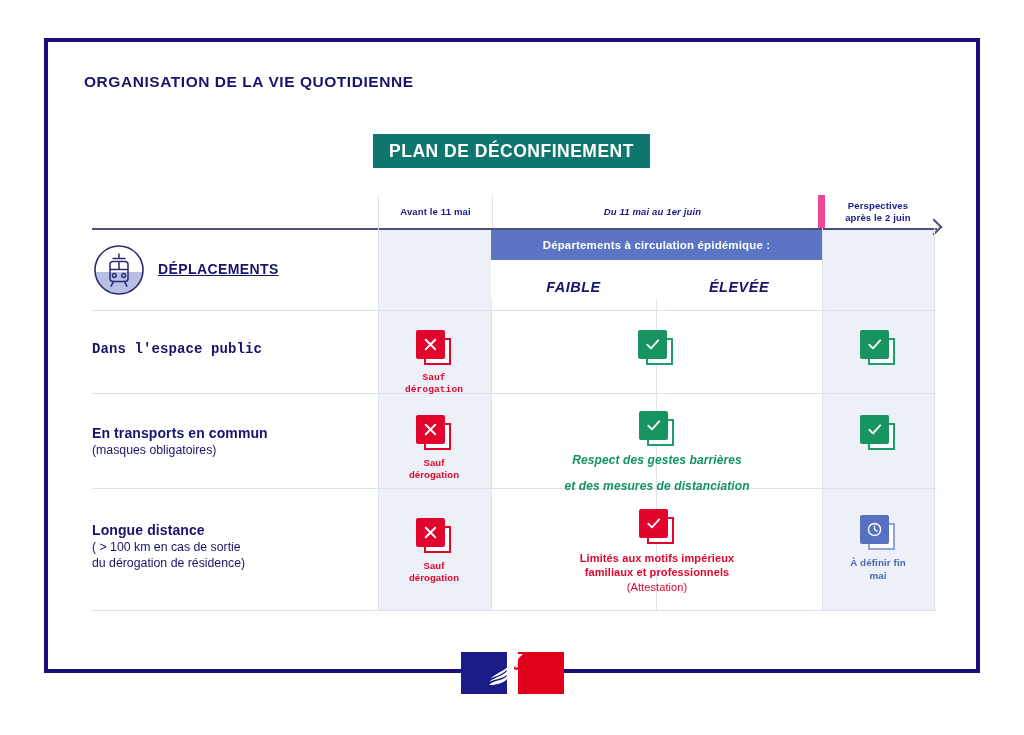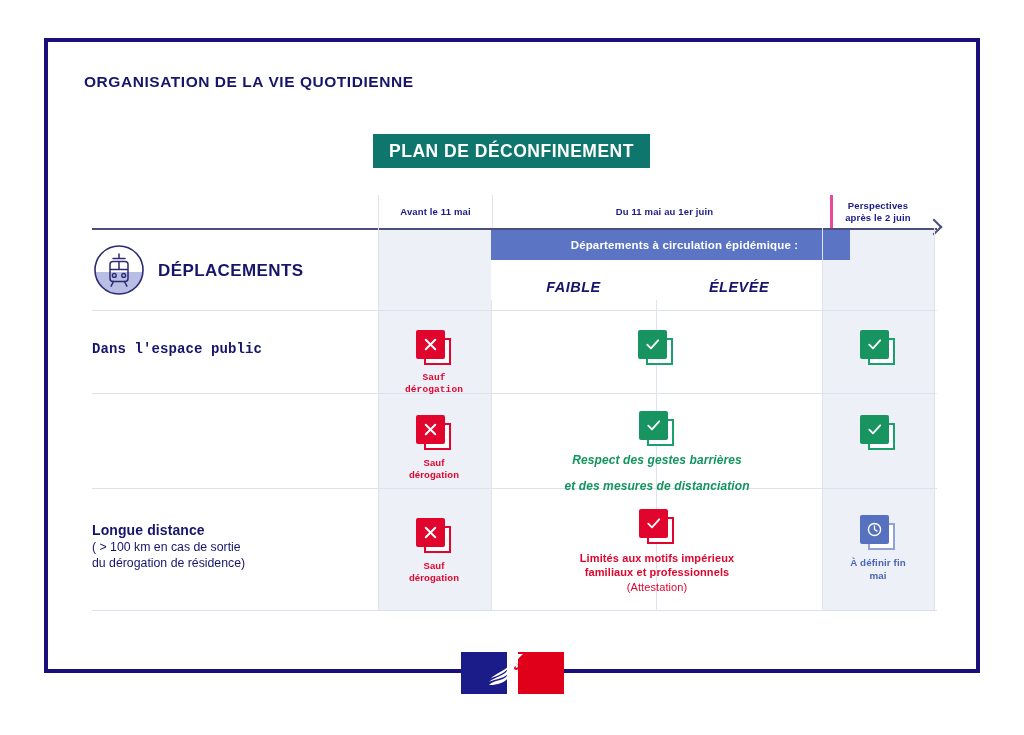--- a/index.html
+++ b/index.html
@@ -90,21 +90,21 @@
     align-items: center;
     justify-content: center;
     text-align: center;
     font-size: 9.5px;
     font-weight: bold;
     color: #1b1a86;
     line-height: 1.25;
     letter-spacing: 0.15px;
   }
   .period-before { left: 286px; width: 113px; border-left: 1px solid #dfe3ee; border-right: 1px solid #dfe3ee;}
-  .period-during { left: 407px; width: 331px; border-right: 3px solid #ec4899;}
+  .period-during { left: 395px; width: 331px; border-right: 7px solid #ec4899; font-style: italic;}
   .period-after  { left: 730px; width: 112px; }
 
   
   .timeline {
     position: absolute;
     left: 0;
     top: 33px;
     width: 845px;
     height: 2px;
     background: #4b4f7a;
@@ -136,40 +136,40 @@
     position: absolute;
     left: 0px;
     top: 13px;
     width: 54px;
     height: 54px;
   }
   .cat-label {
     position: absolute;
     left: 66px;
     top: 31px;
-    font-size: 17px;
+    font-size: 14px;
     font-weight: bold;
     letter-spacing: 0.4px;
     color: #16156b;
+    text-decoration: underline;
   }
   .epi-banner {
     position: absolute;
     left: 399px;
     top: 0px;
     width: 331px;
     height: 30px;
     background: #5b75c4;
     color: #ffffff;
     font-size: 11.5px;
     font-weight: bold;
     display: flex;
     align-items: center;
     justify-content: center;
     letter-spacing: 0.15px;
-    padding-left: 28px;
   }
   .level {
     position: absolute;
     top: 44px;
     height: 26px;
     display: flex;
     align-items: center;
     justify-content: center;
     font-size: 14.5px;
     font-weight: bold;
@@ -395,20 +395,24 @@
         <div class="front">
           <svg class="glyph" viewBox="0 0 20 20">
               <path d="M4.5 10.2 L8.4 14 L16 5.6" stroke="#ffffff" stroke-width="1.9" fill="none" stroke-linecap="round" stroke-linejoin="round"></path>
             </svg>
         </div>
       </div>
     </div>
   </div>
 
   <div class="row" style="top:201px; height:92px;">
+    <div class="row-label" style="top:29px; left:0;">
+      <div class="row-title">En transports en commun</div>
+      <div class="row-sub">(masques obligatoires)</div>
+    </div>
 
     <div class="cell" style="left:310px; top:18px; width:64px;">
       <div class="stack red">
         <div class="back"></div>
         <div class="front">
           <svg class="glyph" viewBox="0 0 20 20">
               <path d="M5 5 L15 15 M15 5 L5 15" stroke="#ffffff" stroke-width="2.1" stroke-linecap="round" fill="none"></path>
             </svg>
         </div>
       </div>

